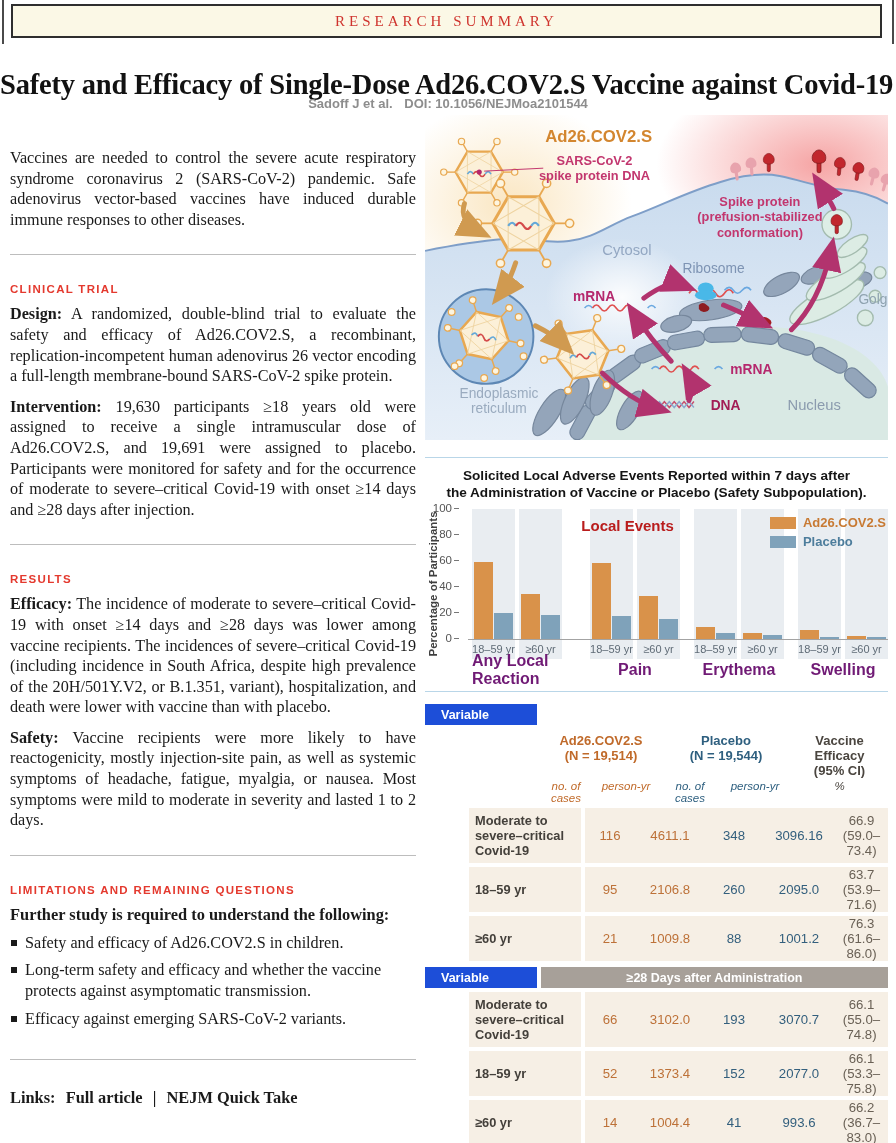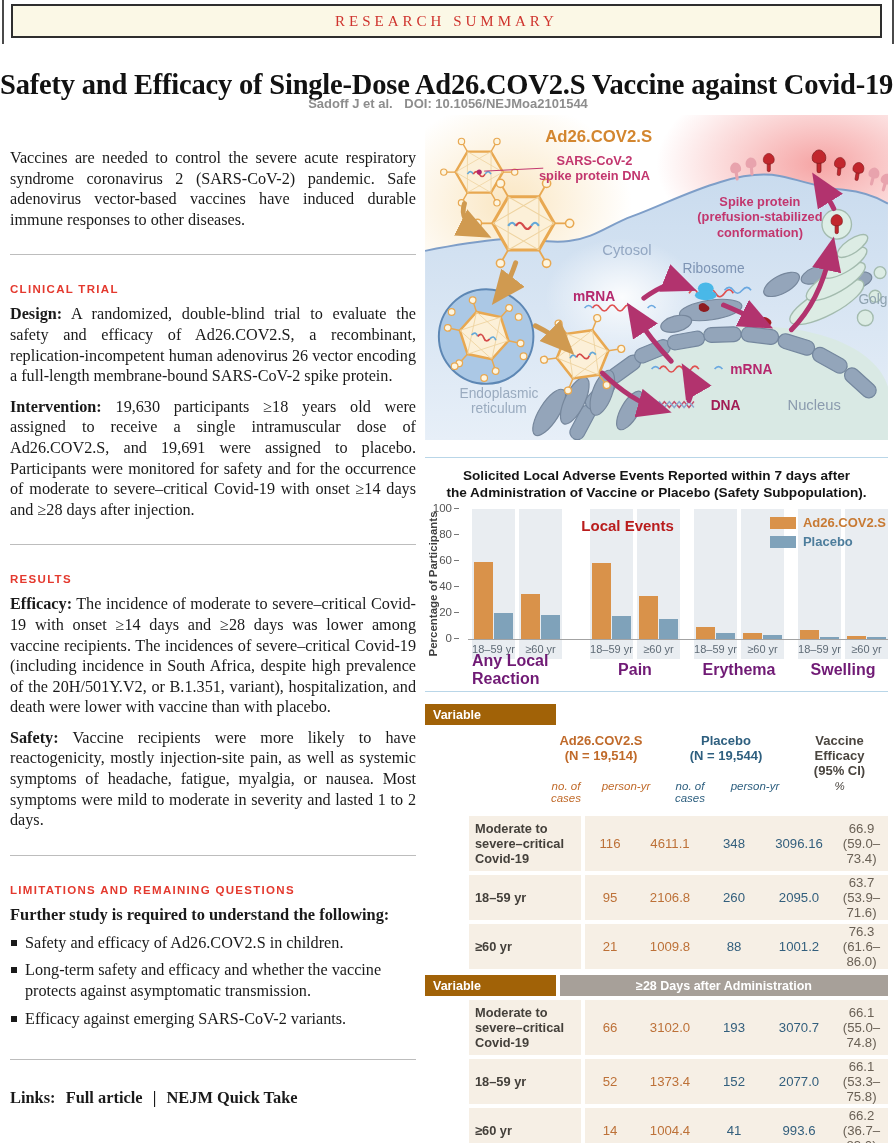--- a/index.html
+++ b/index.html
@@ -68,31 +68,31 @@
   .legend .row{display:flex;align-items:center;margin-bottom:4px;}
   .legend .sw{width:26px;height:12px;margin-right:7px;}
   .legend .sw.v{background:#d9924a;}
   .legend .sw.p{background:#7fa2ba;}
   .legend .t.v{color:#c87a33;}
   .legend .t.p{color:#4d7d9c;}
 
   
   .rtable{font-family:"Liberation Sans",sans-serif;}
   .thead{display:flex;height:21px;margin-bottom:2px;}
-  .thead .hvar{width:131px;background:#a16207;color:#fff;font-size:12.5px;font-weight:700;
-               display:flex;align-items:center;padding-left:8px;box-sizing:border-box;}
+  .thead .hvar{width:112px;background:#1d4ed8;color:#fff;font-size:12.5px;font-weight:700;
+               display:flex;align-items:center;padding-left:16px;box-sizing:border-box;}
   .thead .hgap{width:4px;}
   .thead .hspan{flex:1;background:#a7a099;color:#fff;font-size:12.5px;font-weight:700;
                 display:flex;align-items:center;justify-content:center;}
   .colgroups{margin-left:116px;display:grid;grid-template-columns:120px 130px 1fr;padding:6px 0 2px 0;}
   .colgroups .cg{text-align:center;font-size:13px;font-weight:700;line-height:15px;}
   .colgroups .cg.vac{color:#c06a2a;}
   .colgroups .cg.pla{color:#2e5f7f;}
   .colgroups .cg.eff{color:#4a453f;}
-  .subcols{margin-left:116px;display:grid;grid-template-columns:50px 70px 58px 72px 1fr;padding-bottom:12px;}
+  .subcols{margin-left:116px;display:grid;grid-template-columns:50px 70px 58px 72px 1fr;padding-bottom:4px;}
   .subcols span{text-align:center;font-style:italic;font-size:11.5px;}
   .subcols .o{color:#c06a2a;}
   .subcols .b{color:#2e5f7f;}
   .subcols .d{color:#4a453f;}
   .trow{display:flex;margin-bottom:4px;margin-left:44px;}
   .trow .tlabel{width:112px;background:#f6efe5;font-size:12.8px;font-weight:700;color:#44403b;
                 line-height:15px;display:flex;align-items:center;padding:5px 2px 5px 6px;box-sizing:border-box;}
   .trow .tgap{width:4px;}
   .trow .tvals{flex:1;background:#f6efe5;display:grid;grid-template-columns:50px 70px 58px 72px 1fr;align-items:center;}
   .trow .tvals span{text-align:center;font-size:13.2px;}

